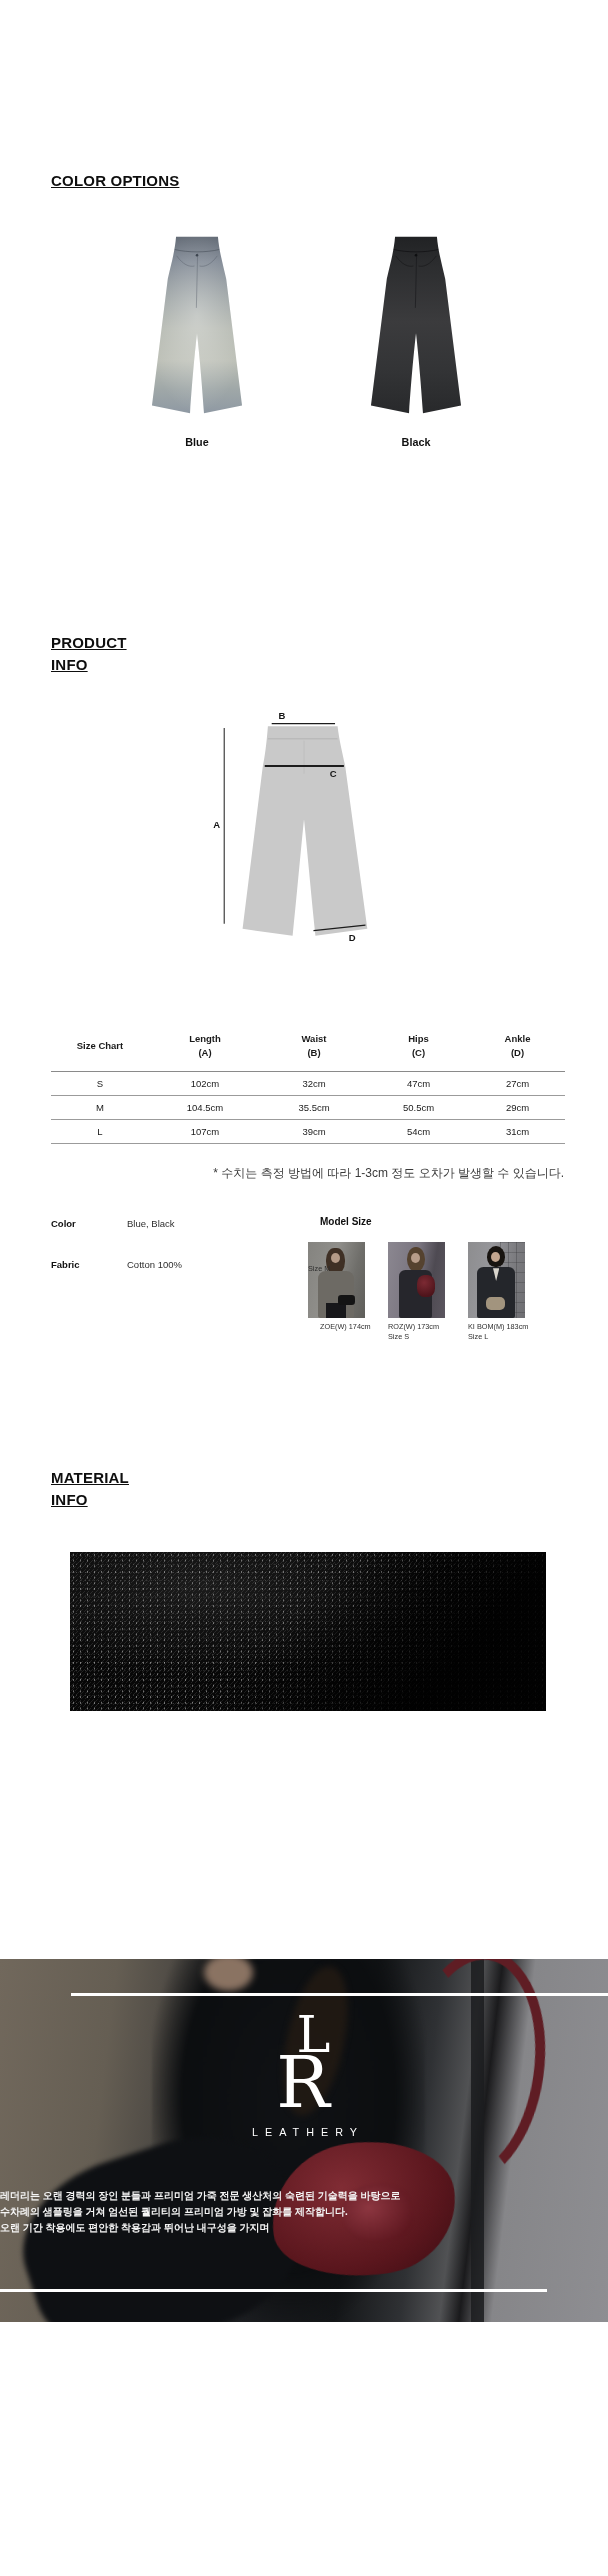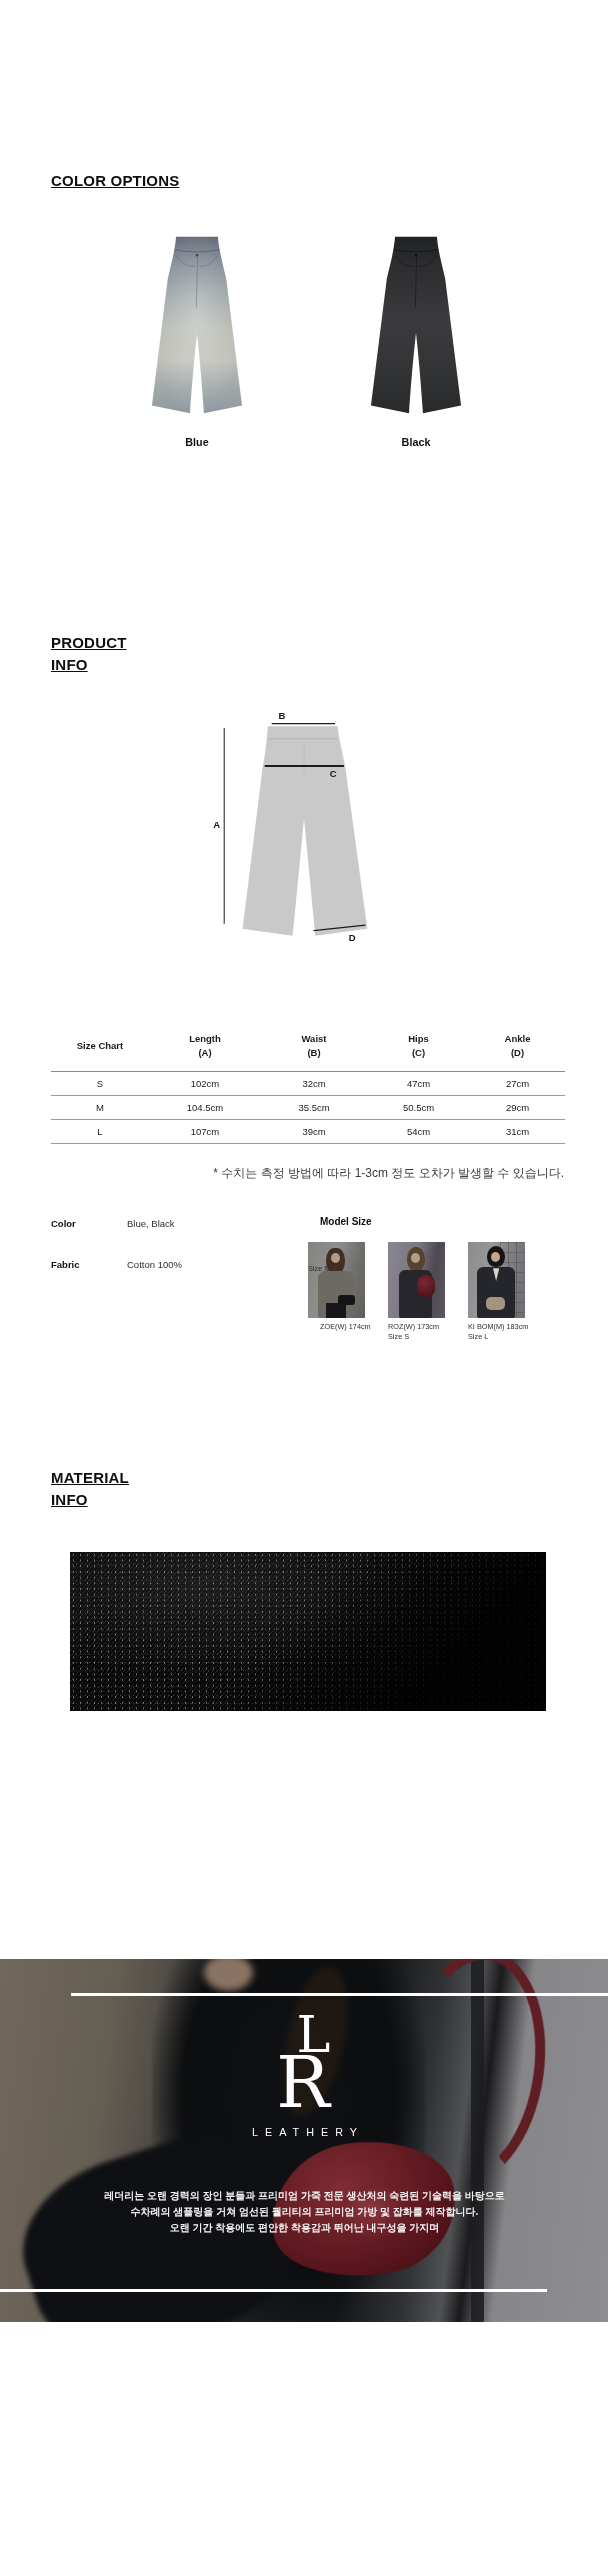--- a/index.html
+++ b/index.html
@@ -73,21 +73,21 @@
     background:radial-gradient(ellipse at 40% 40%,#8c3640,#5e171f 80%);border-radius:50% 50% 40% 60%;filter:blur(1.3px);}
   .ft-frame{left:471px;top:0;width:12.7px;height:100%;background:#1b1c1e;opacity:.85;}
   .ft-line{height:2.5px;background:#ffffff;}
   .ft-line.top{left:71px;top:34px;width:538px;}
   .ft-line.bottom{left:0;top:330px;width:547px;}
   .mono{left:275px;top:55px;width:61px;height:94px;color:#fff;}
   .mono-l{position:absolute;left:21.6px;top:-5px;font:400 51px/51px "DejaVu Serif","Liberation Serif",serif;}
   .mono-r{position:absolute;left:1.3px;bottom:-1.3px;font:400 71px/53px "DejaVu Serif","Liberation Serif",serif;}
   .brand{left:0;top:167px;width:609px;text-align:center;color:#ffffff;font-size:10.8px;font-weight:300;
     letter-spacing:7px;text-indent:7px;font-family:"Liberation Sans",sans-serif;}
-  .ft-desc{left:0;top:229px;width:609px;text-align:center;color:#f5f5f5;font-size:10px;line-height:16px;font-weight:600;}
+  .ft-desc{left:0;top:229px;width:609px;text-align:left;color:#f5f5f5;font-size:10px;line-height:16px;font-weight:600;}
 </style>
 </head>
 <body>
 
 <div class="canvas">
 
   <div class="abs h1" style="left:51px;top:170px;">COLOR OPTIONS</div>
 
   <svg class="abs" style="left:143px;top:233px;" width="108" height="184" viewBox="0 0 170 290">
     <defs>

